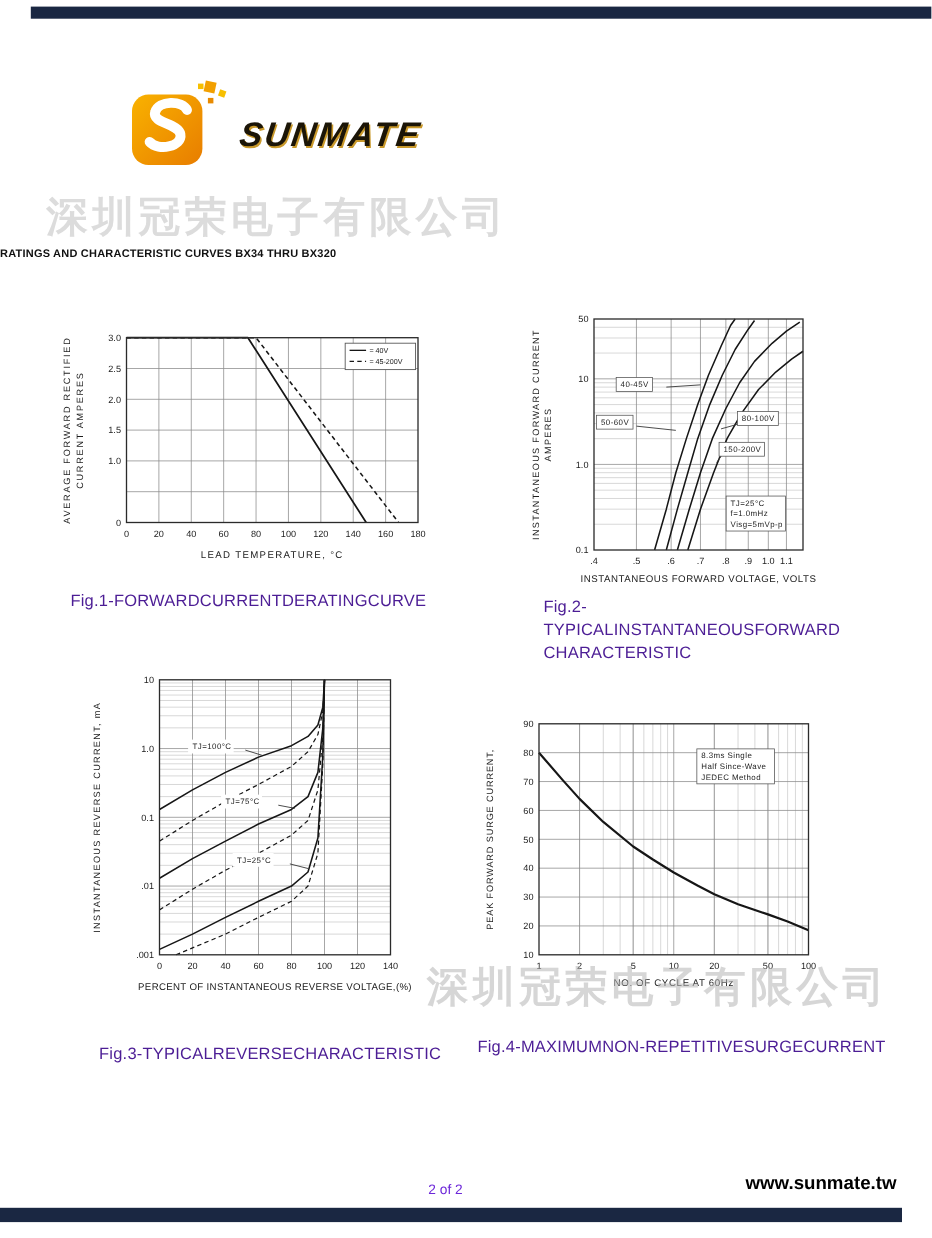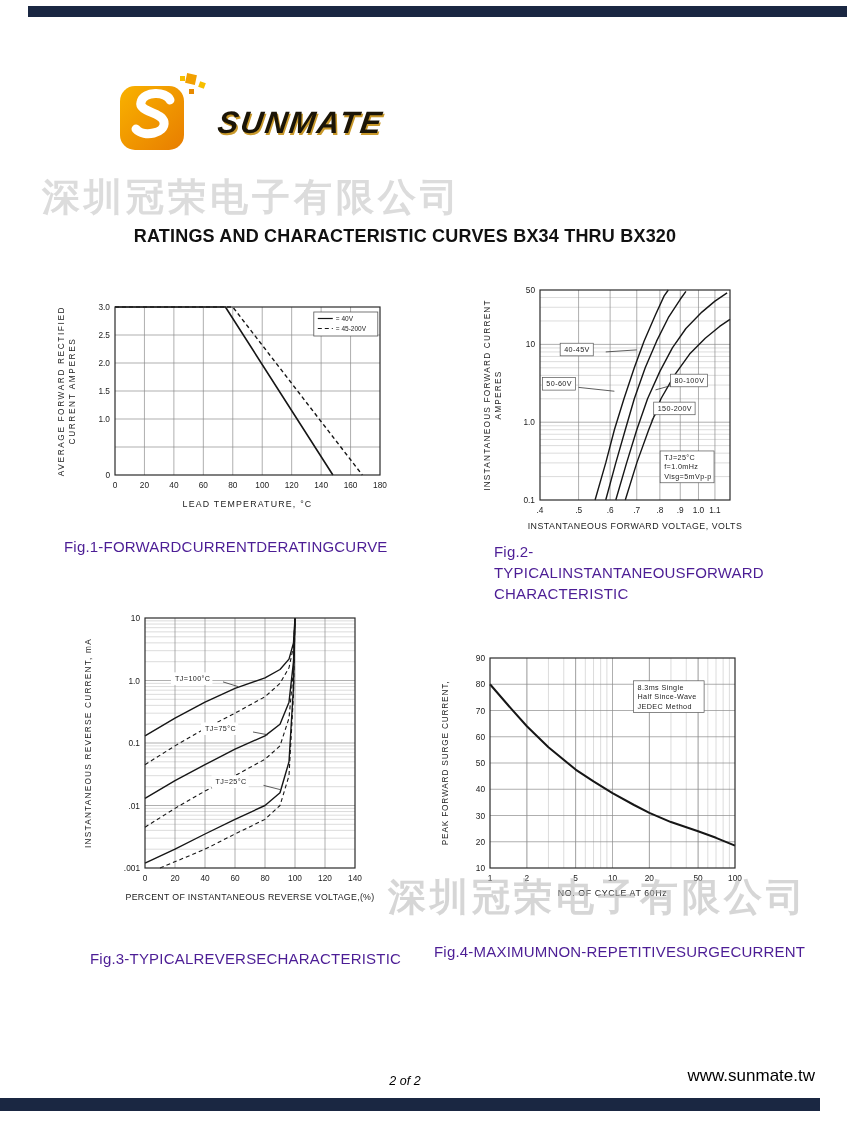--- a/index.html
+++ b/index.html
@@ -9,26 +9,26 @@
   .bar.top{left:28px;right:0;top:6px;height:11px;}
   .bar.bottom{left:0;top:1098px;width:820px;height:13px;}
   .logo{position:absolute;left:116px;top:70px;display:flex;align-items:center;}
   .logo-icon{display:block;}
   .brand{font-style:italic;font-weight:900;font-size:31px;letter-spacing:2px;color:#1b1507;
          transform:skewX(-8deg);margin-left:10px;margin-top:20px;
          text-shadow:1.5px 1.5px 0 #c9992b;}
   .watermark{position:absolute;font-size:38px;letter-spacing:4px;white-space:nowrap;font-weight:bold;}
   .wm1{left:42px;top:172px;color:#dcdcdc;}
   .wm2{left:388px;top:872px;color:rgba(180,180,180,0.55);}
-  .doc-title{position:absolute;left:0;top:226px;width:810px;text-align:center;
-             font-size:18px;font-weight:bold;letter-spacing:0.2px;color:#111;}
+  .doc-title{position:absolute;left:0;top:226px;width:810px;text-align:left;
+             font-size:10px;font-weight:bold;letter-spacing:0.2px;color:#111;}
   .chart{position:absolute;overflow:visible;}
   .caption{position:absolute;font-size:15px;letter-spacing:0.2px;color:#4c1d95;line-height:1.4;}
-  .page-num{position:absolute;left:0;top:1074px;width:810px;text-align:center;font-size:12.5px;color:#000000;font-style:italic;}
-  .site{position:absolute;right:32px;top:1066px;font-size:17px;font-weight:normal;color:#000;cursor:pointer;}
+  .page-num{position:absolute;left:0;top:1074px;width:810px;text-align:center;font-size:12.5px;color:#6d28d9;}
+  .site{position:absolute;right:32px;top:1066px;font-size:17px;font-weight:bold;color:#000;cursor:pointer;}
 </style>
 </head>
 <body>
 
 <div id="page">
 
   <div class="bar top"></div>
 
   <div class="logo">
     <svg class="logo-icon" width="92" height="86" viewBox="0 0 92 86">

